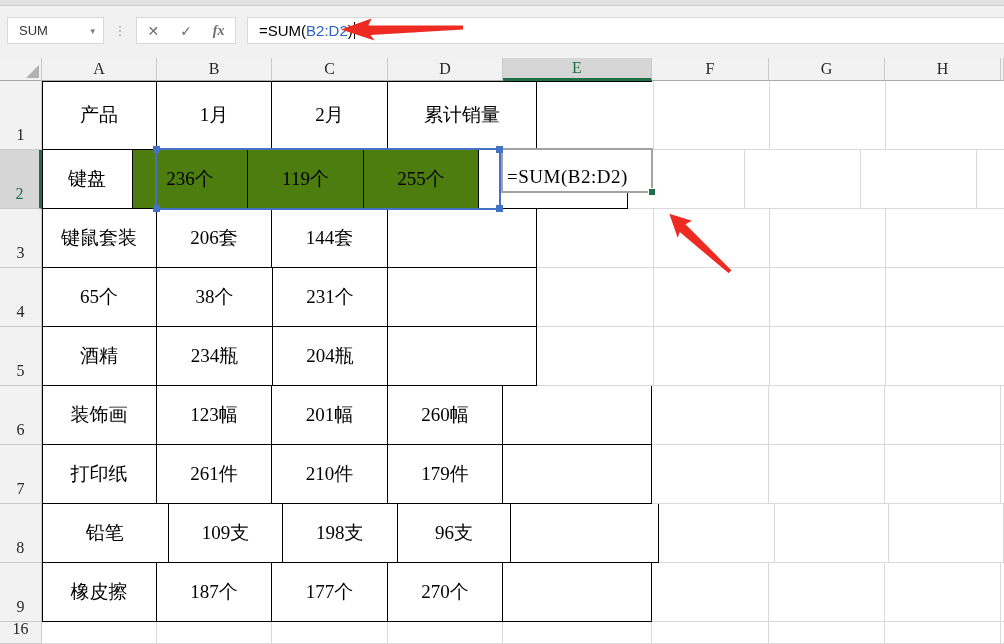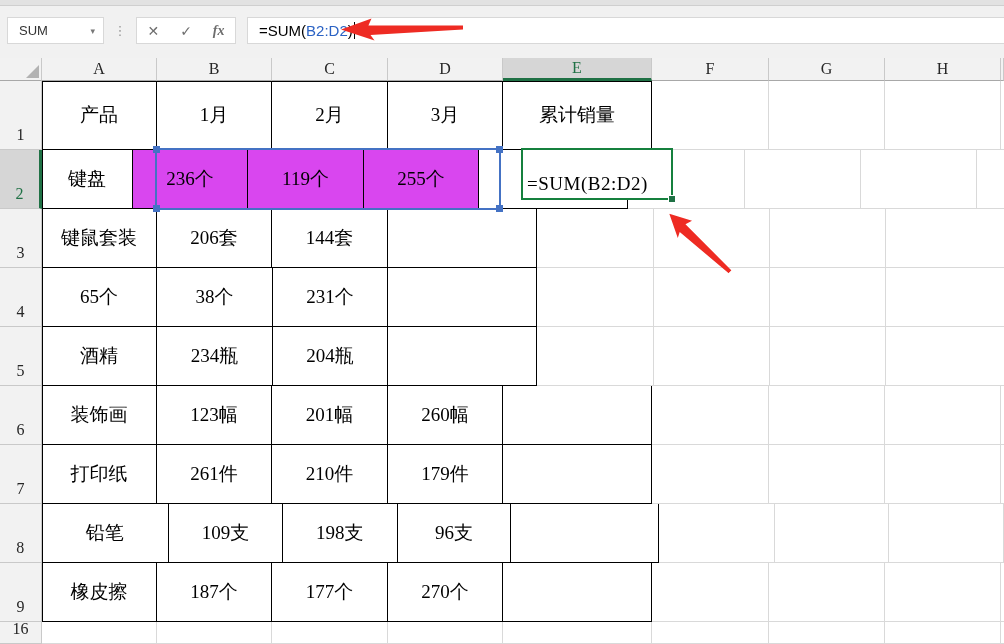--- a/index.html
+++ b/index.html
@@ -41,28 +41,28 @@
   .grid-row { display:flex; }
   .rowhdr { width:42px; background:#F2F2F2; border-right:1px solid #C9C9C9; border-bottom:1px solid #C9C9C9;
             display:flex; align-items:flex-end; justify-content:center; padding-bottom:5px;
             font-family:"Liberation Serif","DejaVu Serif",serif; font-size:16px; color:#262626; }
   .rowhdr.sel-row { background:#D6D6D6; color:#1F7145; border-right:3px solid #1F7145; }
   .cell { border-right:1px solid #D9D9D9; border-bottom:1px solid #D9D9D9;
           display:flex; align-items:center; justify-content:center; background:#fff;
           font-family:"Liberation Serif","DejaVu Serif",serif; font-size:19px; color:#000;
           overflow:hidden; white-space:nowrap; }
   .cell.tcell { border-right:1px solid #000; border-bottom:1px solid #000; }
-  .cell.sel-fill { background:#d946ef; }
+  .cell.sel-fill { background:#4d7c0f; }
   .cell.filler { flex:1; border-right:none; }
 
   
   .table-outline { position:absolute; left:42px; top:81px; width:610px; height:541px;
                    border-top:1px solid #000; border-left:1px solid #000; pointer-events:none; z-index:10; }
-  .active-cell { position:absolute; left:501px; top:148px; width:152px; height:52px;
-                 border:2px solid #15803d; background:#fff; z-index:20;margin-left:20px; }
+  .active-cell { position:absolute; left:501px; top:148px; width:152px; height:45px;
+                 border:2px solid #a3a3a3; background:#fff; z-index:20; }
   .active-cell .formula-text { position:absolute; left:4px; bottom:3px;
                  font-family:"Liberation Serif","DejaVu Serif",serif; font-size:19px;
                  letter-spacing:0.5px; color:#000; white-space:nowrap; }
   .fill-handle { position:absolute; right:-5px; bottom:-5px; width:8px; height:8px;
                  background:#1F7145; border:1px solid #fff; z-index:26; }
   .sel-range { position:absolute; left:155px; top:148px; width:346px; height:62px;
                border:2px solid #4472C4; background:transparent; z-index:25; pointer-events:none; }
   .sel-handle { position:absolute; width:7px; height:7px; background:#4472C4; }
   .sh-tl { left:-4px; top:-4px; } .sh-tr { right:-4px; top:-4px; }
   .sh-bl { left:-4px; bottom:-4px; } .sh-br { right:-4px; bottom:-4px; }
@@ -108,21 +108,20 @@
       <div class="colhdr" style="width: 116px;">G</div>
       <div class="colhdr" style="width: 116px;">H</div>
       <div class="colhdr filler"></div>
     </div>
   <div id="rows-host">
       <div class="grid-row" style="height: 69px;">
         <div class="rowhdr">1</div>
         <div class="cell tcell" style="width: 115px;">产品</div>
         <div class="cell tcell" style="width: 115px;">1月</div>
         <div class="cell tcell" style="width: 116px;">2月</div>
-        <div class="cell tcell" style="width: 115px;">3月</div>
         <div class="cell tcell" style="width: 149px;">累计销量</div>
         <div class="cell" style="width: 117px;"></div>
         <div class="cell" style="width: 116px;"></div>
         <div class="cell" style="width: 116px;"></div>
         <div class="cell filler"></div>
       </div>
       <div class="grid-row" style="height: 59px;">
         <div class="rowhdr sel-row">2</div>
         <div class="cell tcell" style="width: 91px;">键盘</div>
         <div class="cell tcell sel-fill" style="width: 115px;">236个</div>

